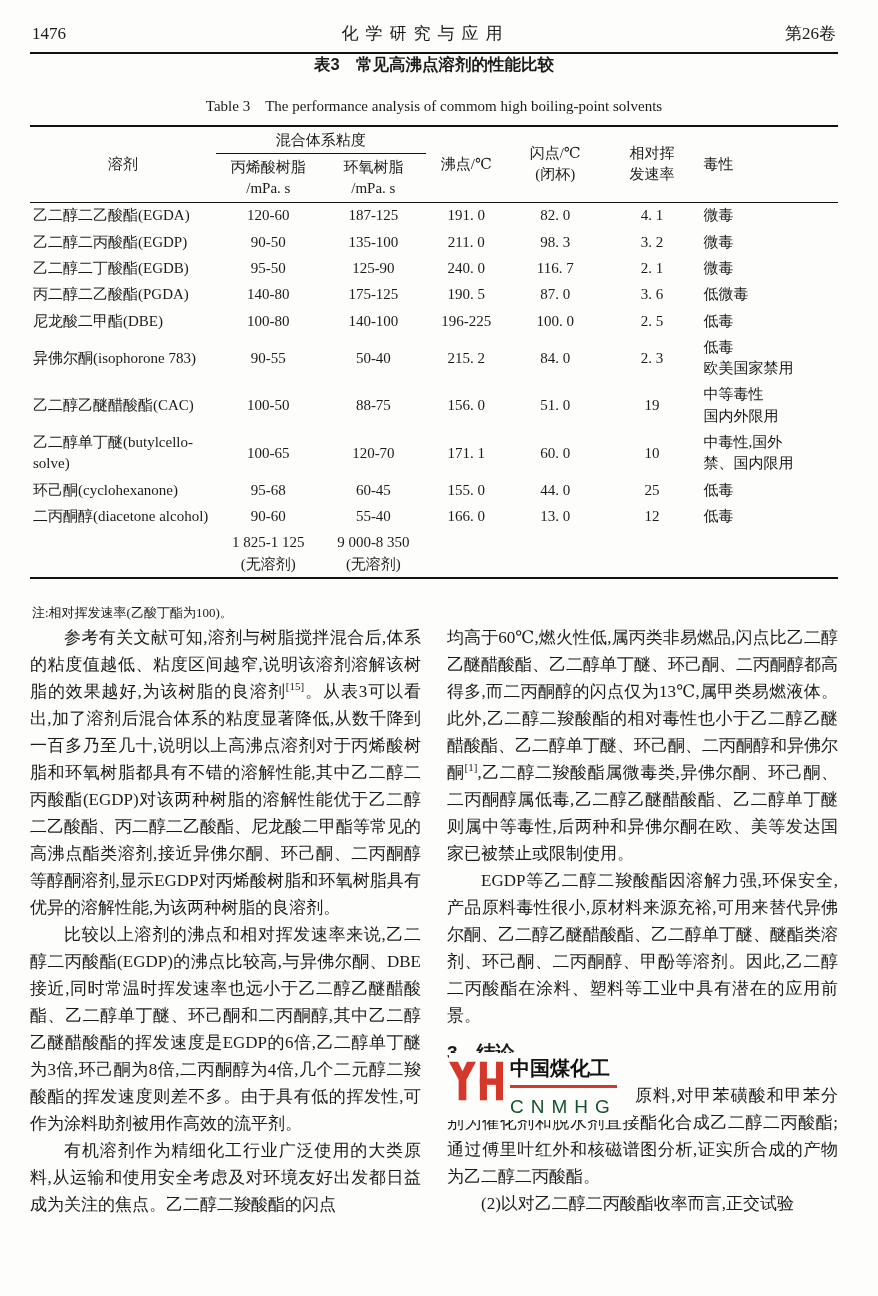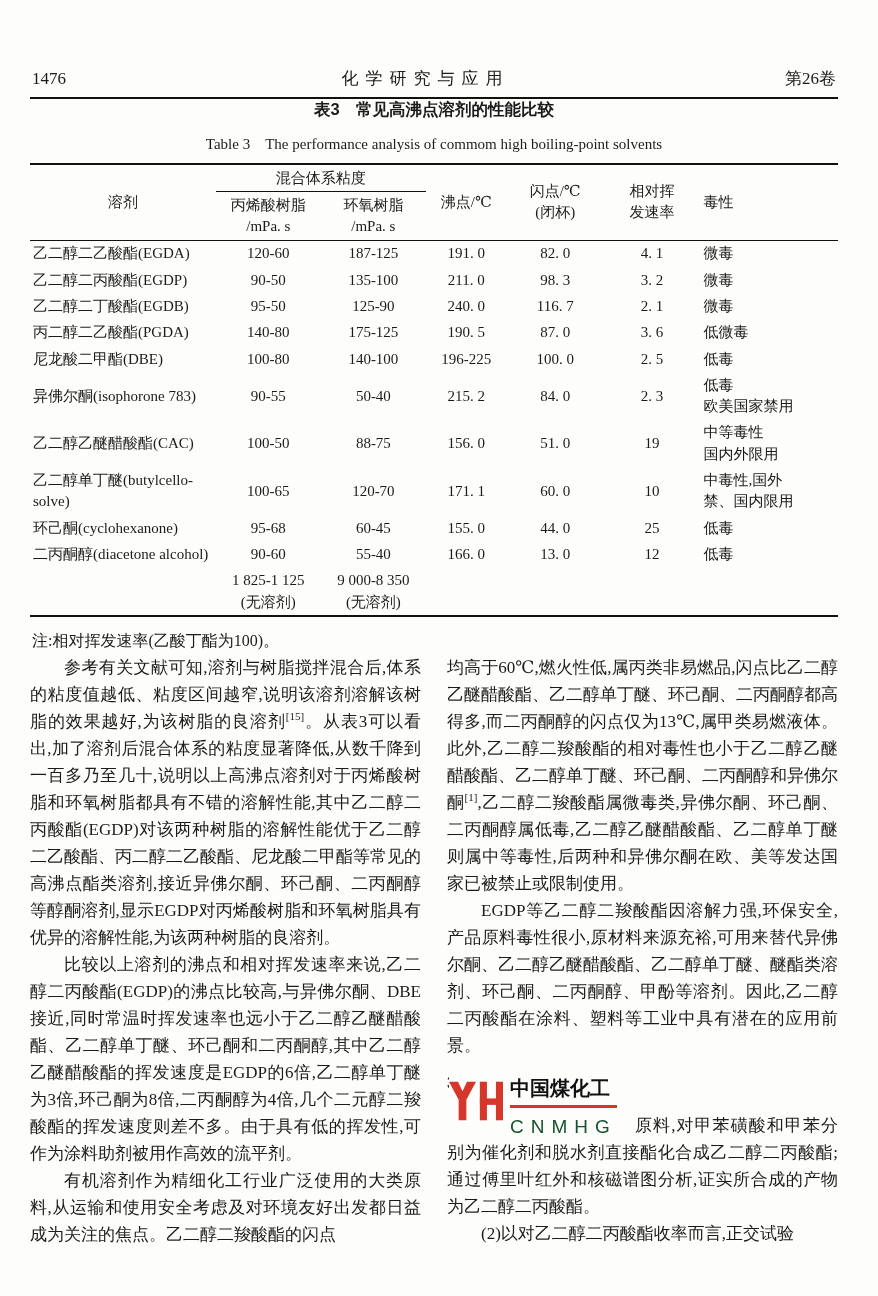--- a/index.html
+++ b/index.html
@@ -9,61 +9,61 @@
     background: #fdfdfb; color: #1b1b1b;
     font-family: "Liberation Serif", "DejaVu Serif", serif;
   }
   .page { width: 868px; height: 1296px; padding: 20px 30px 16px; overflow: hidden; position: relative; }
 
   
   .page-header {
     display: flex; justify-content: space-between; align-items: baseline;
     font-size: 17px; padding: 2px 2px 7px; border-bottom: 2px solid #111;
   }
-  .journal-title { letter-spacing: 7px; margin-top: 45px; }
+  .journal-title { letter-spacing: 7px; }
 
   
   .caption-zh {
     text-align: center; font-weight: bold; font-size: 16.5px; margin-top: 0;
     font-family: "Liberation Sans", "DejaVu Sans", sans-serif;
   }
-  .caption-en { text-align: center; font-size: 15px; margin-top: 15px; }
+  .caption-en { text-align: center; font-size: 15px; margin-top: 22px; }
 
   
   table.perf {
     width: 100%; margin-top: 10px; border-collapse: collapse;
     border-top: 2px solid #111; border-bottom: 2px solid #111;
     font-size: 15px; line-height: 1.42;
   }
   table.perf thead { border-bottom: 1px solid #111; }
   table.perf th, table.perf td {
     font-weight: normal; padding: 2.5px 3px; vertical-align: middle;
     white-space: pre-line;
   }
   th.h-group { border-bottom: 1px solid #111; text-align: center; }
   .t-center { text-align: center; }
   .t-left   { text-align: left; }
-  .note { font-size: 16px; margin-top: 14px; padding-left: 2px; }
+  .note { font-size: 13px; margin-top: 25px; padding-left: 2px; }
 
   
   .columns { display: flex; gap: 26px; margin-top: 2px; }
   .col { flex: 1; min-width: 0; font-size: 17px; line-height: 27px; text-align: justify; }
   .col p { margin: 0; }
   .indent { text-indent: 2em; }
   sup { font-size: 11px; line-height: 0; }
 
   
   .conclusion { position: relative; margin-top: 10px; }
   .conclusion h3 {
     margin: 0; font-size: 19px; font-weight: bold;
     font-family: "Liberation Sans", "DejaVu Sans", sans-serif;
   }
   .wrap-logo { text-indent: 188px; padding-top: 16px; }
   .logo {
-    position: absolute; left: 2px; top: 4px; width: 184px;
+    position: absolute; left: 2px; top: 14px; width: 184px;
     display: flex; align-items: flex-start; gap: 7px; background: #fdfdfb;
   }
   .logo-text { padding-top: 2px; }
   .logo-zh {
     font-family: "Liberation Sans", "DejaVu Sans", sans-serif;
     font-size: 20px; font-weight: bold; color: #111;
     border-bottom: 3px solid #d6372b; padding-bottom: 3px; white-space: nowrap;
   }
   .logo-en {
     font-family: "Liberation Sans", "DejaVu Sans", sans-serif;

